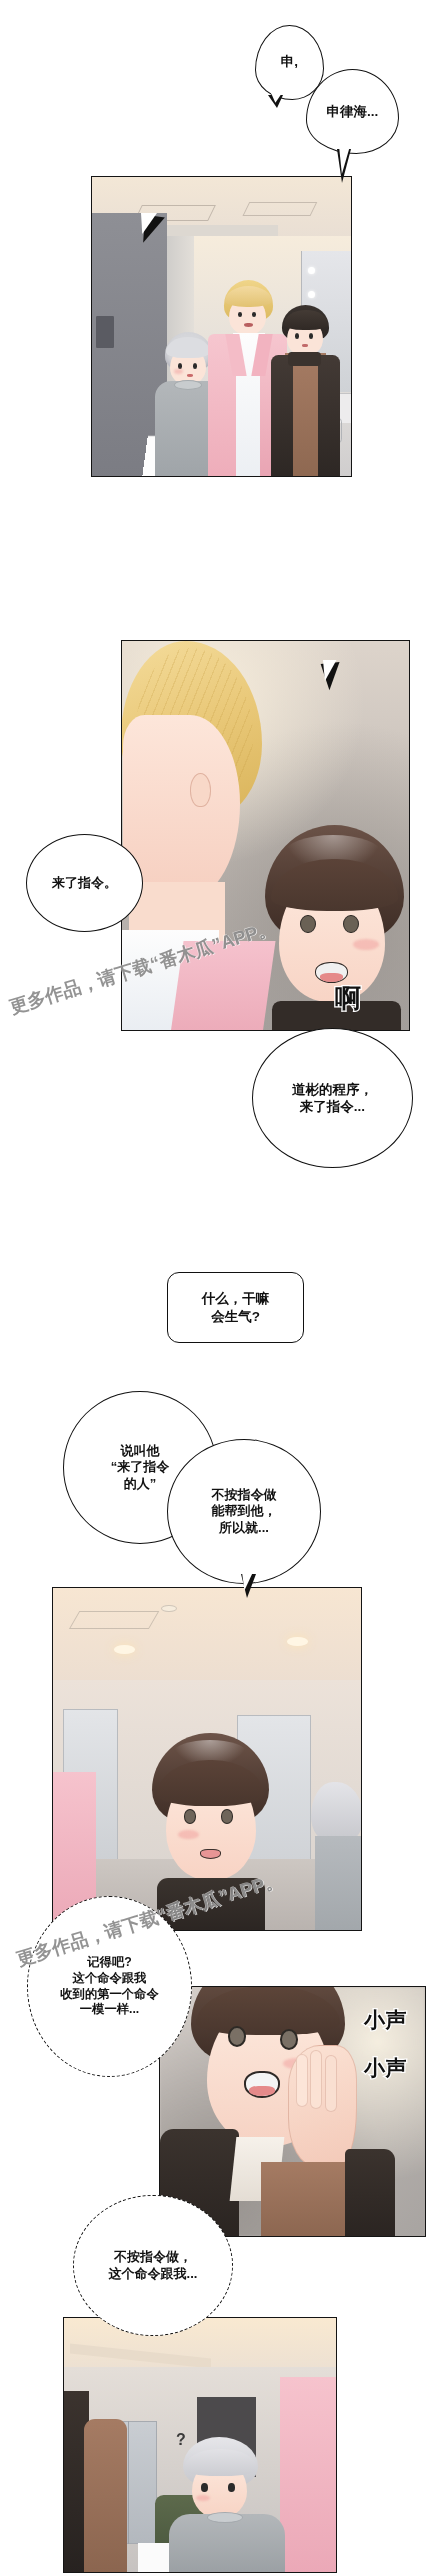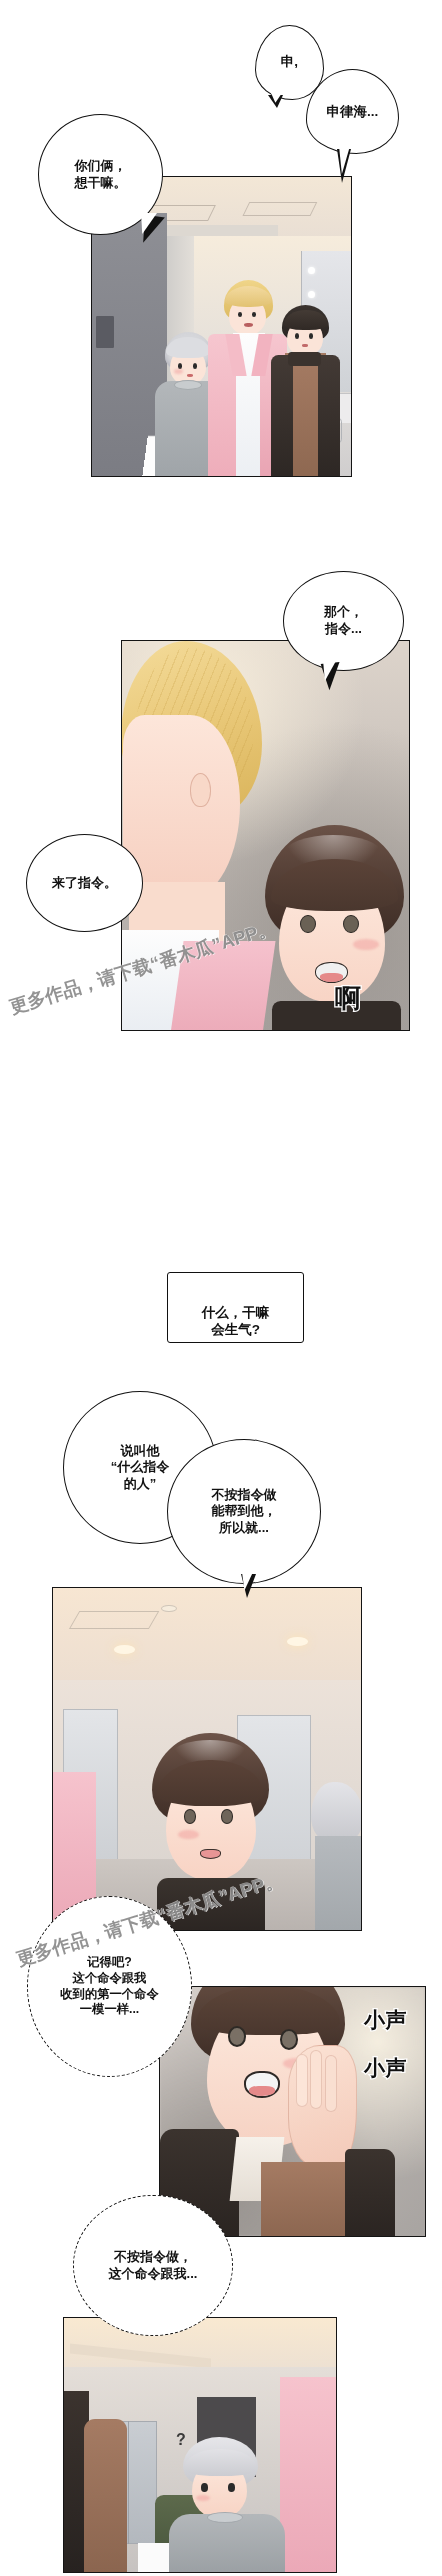--- a/index.html
+++ b/index.html
@@ -15,21 +15,21 @@
   .panel { position:absolute; overflow:hidden; border:1.2px solid #141414; background:#cfcfd4; }
 
   
   .bub {
     position:absolute; background:#fff; border:1.8px solid #111;
     display:flex; align-items:center; justify-content:center; text-align:center;
     color:#111; line-height:1.28; font-weight:700; z-index:40;
     padding:3.7px 6.1px;
   }
   .bub.round   { border-radius:50%; }
-  .bub.rect    { border-radius:3px;align-items:flex-end; }
+  .bub.rect    { border-radius:12px; }
   .bub.dashed  { border-style:dashed; border-width:1.8px; border-radius:50%; }
   .bub.spiky   { border-radius:50% 50% 46% 54% / 60% 58% 42% 40%; }
   .tail {
     position:absolute; width:0; height:0; z-index:41;
   }
   .tailw { position:absolute; z-index:42; background:#fff; }
 
   
   .sfx {
     position:absolute; font-weight:900; color:#111; z-index:60;
@@ -137,24 +137,20 @@
   </div>
   <div class="tail" style="left:268px; top:95px; border-left:9.8px solid transparent; border-right:6.1px solid transparent; border-top:13.5px solid #111;"></div>
   <div class="tailw" style="left:271px; top:93px; width:11px; height:9.8px; clip-path:polygon(0 0,100% 0,40% 100%);"></div>
 
   <div class="bub spiky" style="left:306px; top:69px; width:93px; height:85px; font-size:13.5px;">
     <span>申律海...</span>
   </div>
   <div class="tail" style="left:337px; top:149px; border-left:5.5px solid transparent; border-right:9.2px solid transparent; border-top:34px solid #111;"></div>
   <div class="tailw" style="left:339px; top:146px; width:11px; height:28px; clip-path:polygon(0 0,100% 0,26% 100%);"></div>
 
-  <div class="bub round" style="left:38px; top:114px; width:125px; height:121px; font-size:13px;">
-    <span style="white-space:pre-line;">你们俩，
-想干嘛。</span>
-  </div>
   <div class="tail" style="left:143px; top:216px; border-left:2.5px solid transparent; border-right:18.4px solid transparent; border-top:28px solid #111; transform:rotate(8deg);"></div>
   <div class="tailw" style="left:141px; top:213px; width:16px; height:21px; clip-path:polygon(0 0,100% 0,8% 100%);"></div>
 
   <div class="wm" style="left:9.8px; top:995px; font-size:18.4px; transform:rotate(-17deg);">更多作品，请下载“番木瓜”APP。</div>
 
   <div class="panel" style="left:121px; top:640px; width:289px; height:391px; background:
        linear-gradient(135deg,#e8dcd2 0%, #cdc6c2 35%, #b6b1ae 70%, #c3bdb8 100%);">
 
     <div class="wall" style="position:absolute;inset:0;background:
          radial-gradient(circle at 28% 16%, rgba(255,245,225,.85), rgba(0,0,0,0) 42%),
@@ -189,35 +185,35 @@
            border-radius:48% 48% 44% 44%/76% 76% 24% 24%;"></div>
       <div class="eye" style="left:38px;top:90px;width:16px;height:18.4px;background:#6a6155;border:1.8px solid #2e2a26;"></div>
       <div class="eye" style="left:81px;top:90px;width:16px;height:18.4px;background:#6a6155;border:1.8px solid #2e2a26;"></div>
       <div class="blush" style="left:91px;top:114px;width:26px;height:11px;"></div>
       <div class="mouth" style="left:53px;top:137px;width:33px;height:21px;background:#f0f0f0;border:1.8px solid #2f2a27;border-radius:46% 46% 50% 50%;"></div>
       <div class="mouth" style="left:58px;top:148px;width:23.4px;height:8.6px;background:#e58a8a;"></div>
       <div class="body" style="left:9.8px;top:176px;width:129px;height:31px;background:#332c28;border-radius:8.6px 8.6px 0 0;"></div>
     </div>
   </div>
 
-  <div class="bub round" style="left:283px; top:571px; width:121px; height:100px; font-size:13px;">
-    <span style="white-space:pre-line;">那个，
-指令...</span>
-  </div>
   <div class="tail" style="left:322px; top:663px; border-left:6.1px solid transparent; border-right:13.5px solid transparent; border-top:27px solid #111; transform:rotate(-6deg);"></div>
   <div class="tailw" style="left:323px; top:660px; width:13.5px; height:21px; clip-path:polygon(0 0,100% 0,14% 100%);"></div>
 
   <div class="bub round" style="left:26px; top:834px; width:117px; height:98px; font-size:13px;">
     <span>来了指令。</span>
   </div>
 
   <div class="sfx" style="left:335px; top:981px; font-size:26px;">
     <span>啊</span>
   </div>
 
+  <div class="bub round" style="left:252px; top:1028px; width:161px; height:140px; font-size:13.5px;">
+    <span style="white-space:pre-line;">道彬的程序，
+来了指令...</span>
+  </div>
 
   <div class="bub rect" style="left:167px; top:1272px; width:137px; height:71px; font-size:13.5px;">
     <span style="white-space:pre-line;">什么，干嘛
 会生气?</span>
   </div>
 
   <div class="panel" style="left:52px; top:1587px; width:310px; height:344px; background:
        linear-gradient(180deg,#f7e9d9 0%, #efe0d3 22%, #ddd5cf 55%, #cfc9c5 100%);">
     <div class="room">
       <div class="ceiling" style="left:0;top:0;width:310px;height:117px;background:linear-gradient(180deg,#f7e6d2,#eadcd0);"></div>
@@ -249,21 +245,21 @@
         <div class="eye" style="left:75px;top:76px;width:12.3px;height:14.8px;background:#6f655a;border:1.8px solid #2e2a26;"></div>
         <div class="blush" style="left:32px;top:97px;width:21px;height:8.6px;"></div>
         <div class="mouth" style="left:54px;top:116px;width:21px;height:9.8px;background:#e79595;border:1.2px solid #3a302c;"></div>
         <div class="body" style="left:11px;top:145px;width:108px;height:54px;background:linear-gradient(180deg,#3a332e,#2b2522);border-radius:11px 11px 0 0;"></div>
       </div>
     </div>
   </div>
 
   <div class="bub round" style="left:63px; top:1391px; width:154px; height:153px; font-size:13px;">
     <span style="white-space:pre-line;">说叫他
-“什么指令
+“来了指令
 的人”</span>
   </div>
 
   <div class="bub round" style="left:167px; top:1439px; width:154px; height:145px; font-size:13px;">
     <span style="white-space:pre-line;">不按指令做
 能帮到他，
 所以就...</span>
   </div>
   <div class="tail" style="left:241px; top:1574px; border-left:6.1px solid transparent; border-right:9.8px solid transparent; border-top:24.6px solid #111;"></div>
   <div class="tailw" style="left:242px; top:1572px; width:11px; height:18.4px; clip-path:polygon(0 0,100% 0,22% 100%);"></div>

